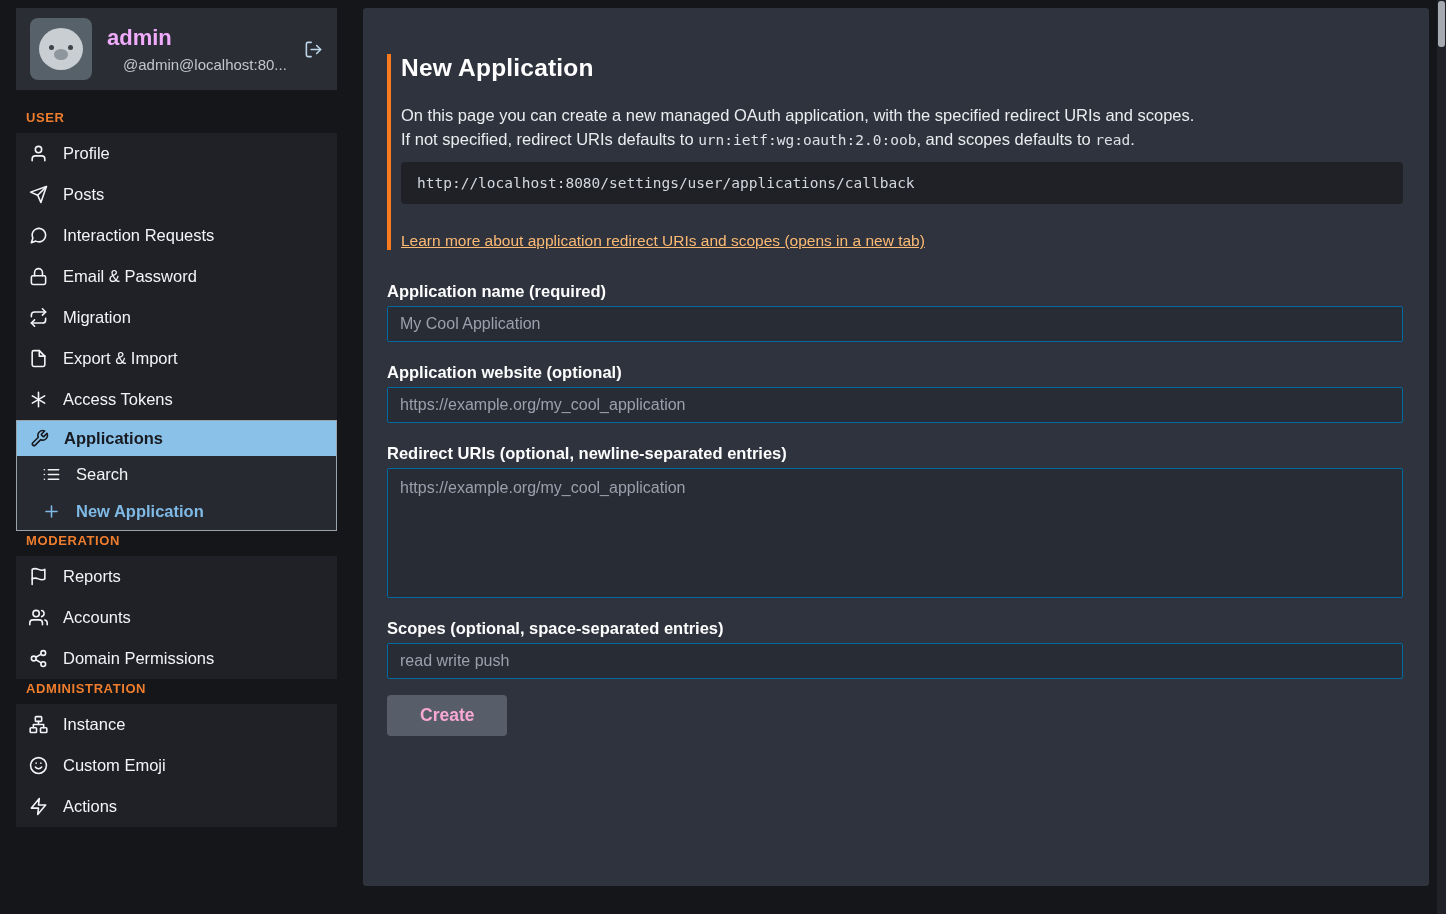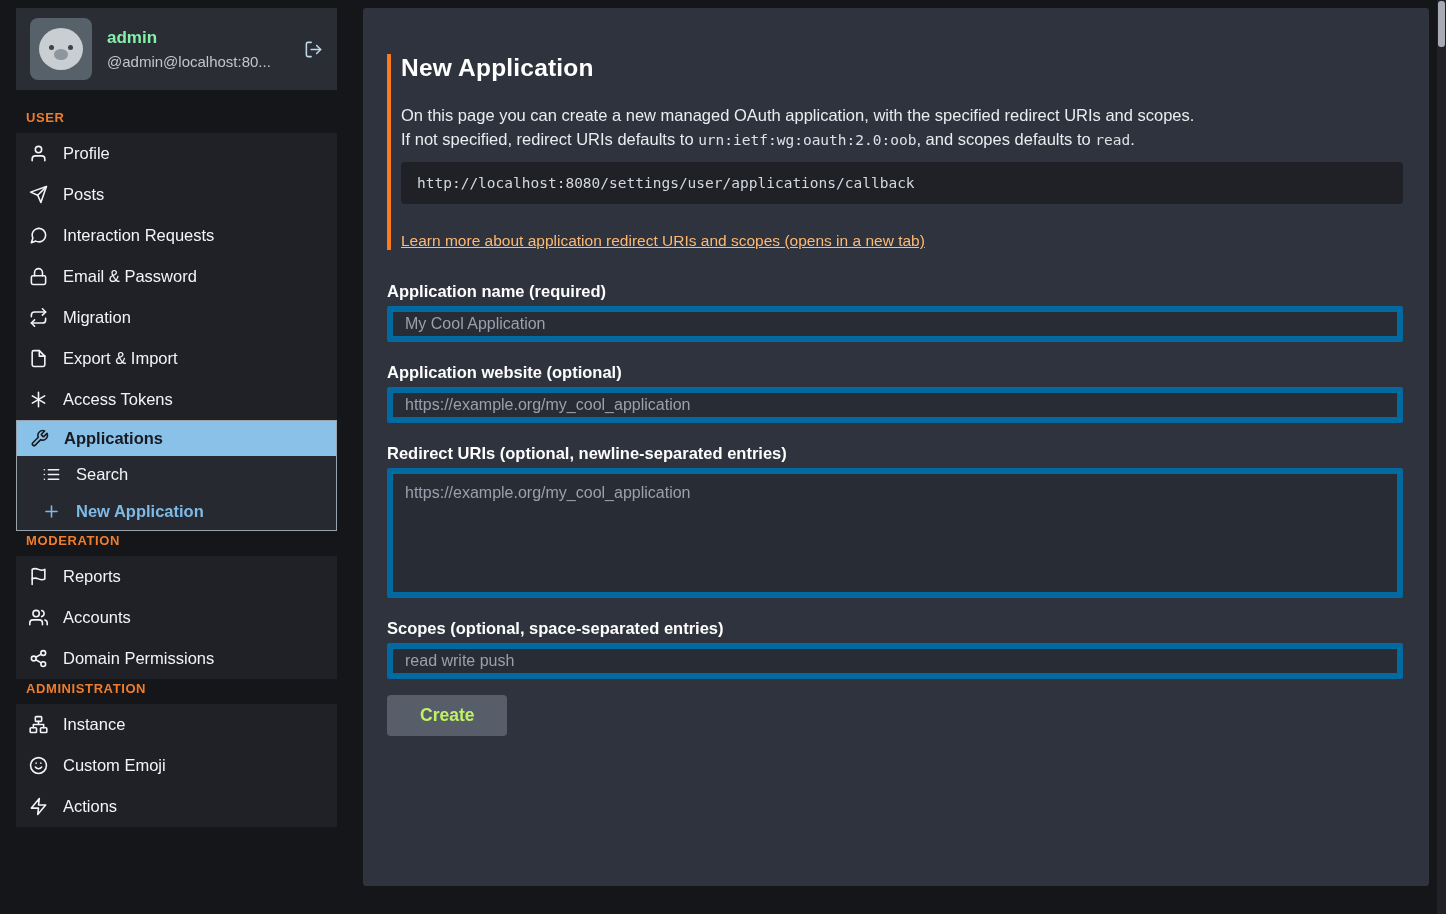--- a/index.html
+++ b/index.html
@@ -15,22 +15,22 @@
 
   
   .sidebar { width: 355px; flex: 0 0 355px; padding: 8px 18px 0 16px; overflow: hidden; }
   .user-card { background: #2a2d34; display: flex; align-items: center; gap: 15px; padding: 10px 14px; }
   .avatar { width: 62px; height: 62px; border-radius: 8px; background: #57616a; position: relative; flex: 0 0 62px; overflow: hidden; }
   .avatar-face { position: absolute; left: 9px; top: 10px; width: 44px; height: 42px; background: #c9ced2; border-radius: 50%; }
   .avatar-eye { position: absolute; width: 5px; height: 5px; background: #3c4349; border-radius: 50%; top: 17px; }
   .avatar-eye.l { left: 10px; } .avatar-eye.r { left: 29px; }
   .avatar-muzzle { position: absolute; left: 15px; top: 21px; width: 14px; height: 11px; background: #8d969c; border-radius: 50%; }
   .user-meta { display: flex; flex-direction: column; gap: 5px; min-width: 0; }
-  .user-name { font-weight: bold; font-size: 17px; color: #86efac; }
-  .user-handle { font-size: 15px; color: #c2c6cc; white-space: nowrap; }
+  .user-name { font-weight: bold; font-size: 22px; color: #f0abfc; }
+  .user-handle { font-size: 15px; color: #c2c6cc; white-space: nowrap; margin-left: 16px; }
   .logout { margin-left: auto; color: #bdd5e8; cursor: pointer; display: flex; align-items: center; }
 
   .section-label { color: #ef7d2e; font-weight: bold; font-size: 13px; letter-spacing: 0.6px; margin: 20px 0 8px 10px; }
   .section-label.tight { margin-top: 2px; }
   .nav-block { background: #1f2127; }
   .nav-item { display: flex; align-items: center; gap: 15px; padding: 11px 13px; font-size: 16.5px; color: #f2f4f6; cursor: pointer; }
   .icn { width: 19px; height: 19px; flex: 0 0 19px; fill: none; stroke: currentColor; stroke-width: 2; stroke-linecap: round; stroke-linejoin: round; }
   .apps-group { border: 1px solid #9aa2ab; }
   .nav-item.selected { background: #8ac1e8; color: #171a20; font-weight: bold; padding: 8px 13px; }
   .submenu { background: #26292f; }
@@ -48,28 +48,28 @@
   .callback { background: #1f2126; border-radius: 4px; padding: 12px 16px; margin-top: 10px; }
   .callback code { font-size: 14.5px; color: #d3d8dd; }
   .learn-more { display: inline-block; margin-top: 28px; color: #fdba74; font-size: 15.5px; text-decoration: underline; cursor: pointer; }
 
   form { margin-top: 32px; }
   .field { margin-bottom: 21px; }
   .field.field-last { margin-bottom: 16px; }
   .field label { display: block; font-weight: bold; font-size: 16.5px; color: #fdfdfe; margin-bottom: 6px; line-height: 18px; }
   .text-input {
     display: block; width: 100%; height: 36px;
-    background: #282c35; border: 6px solid #0369a1; border-radius: 2px;
+    background: #282c35; border: 1px solid #0369a1; border-radius: 2px;
     color: #e8eaee; font-size: 16px; font-family: "Liberation Sans", "DejaVu Sans", sans-serif;
     padding: 0 12px; outline: none;
   }
   textarea.text-input { height: 130px; padding: 8px 12px; resize: none; line-height: 22px; }
   ::placeholder { color: #99a1ad; opacity: 1; }
   .create-btn {
-    display: inline-block; background: #575e6a; color: #bef264;
+    display: inline-block; background: #575e6a; color: #f9a8d4;
     font-weight: bold; font-size: 17.5px; font-family: "Liberation Sans", "DejaVu Sans", sans-serif;
     border: none; border-radius: 4px; padding: 10px 33px; cursor: pointer;
   }
 
   
   .scrollbar { position: fixed; top: 0; right: 0; width: 9px; height: 914px; background: #202227; }
   .scroll-thumb { width: 7px; margin: 1px auto 0; height: 46px; background: #a6abb2; border-radius: 3px; }
 </style>
 </head>
 <body>

